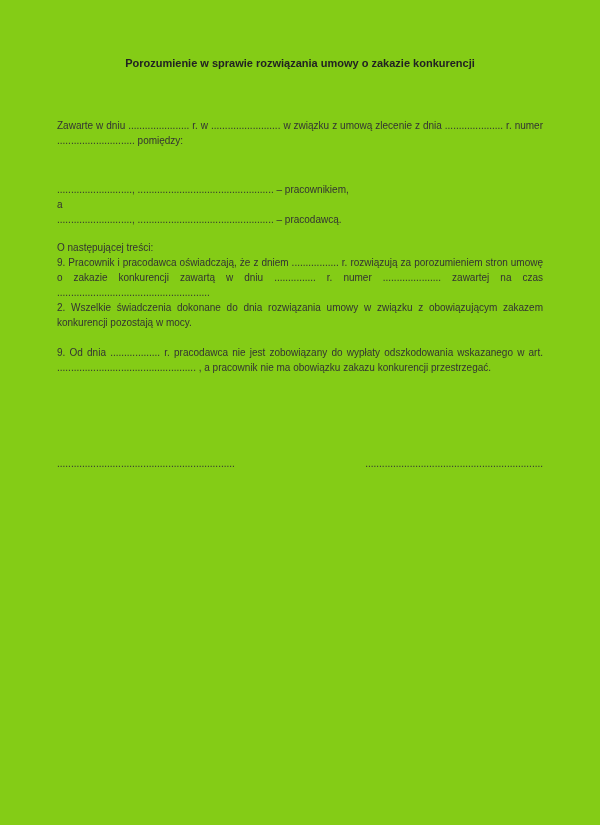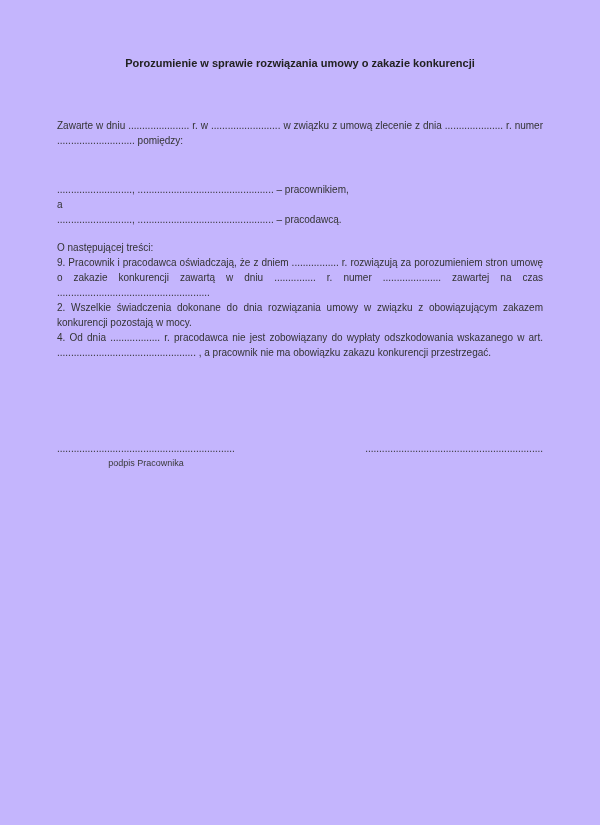--- a/index.html
+++ b/index.html
@@ -4,21 +4,21 @@
 <style>
   html, body {
     margin: 0;
     padding: 0;
     background: #ffffff;
   }
   .page {
     position: relative;
     width: 600px;
     height: 825px;
-    background: #c4b5fd;
+    background: #84cc16;
     box-sizing: border-box;
     padding: 56px 57px 0 57px;
     font-family: "Liberation Sans", sans-serif;
     font-size: 10px;
     line-height: 15px;
     color: #333333;
     overflow: hidden;
   }
   .title {
     font-size: 11px;
@@ -30,21 +30,21 @@
   }
   .para {
     margin: 0;
     text-align: justify;
     word-spacing: normal;
   }
   .intro { margin-bottom: 34px; }
   .parties { margin-bottom: 13px; }
   .parties .line { text-align: left; }
   .content-block { }
-  .clause2 { }
+  .clause2 { margin-bottom: 15px; }
   .clause3 { margin-bottom: 0; }
   .signatures {
     margin-top: 82px;
     display: flex;
     justify-content: space-between;
     align-items: flex-start;
   }
   .sig {
     text-align: center;
   }
@@ -75,25 +75,24 @@
     <div class="line">..........................., ................................................. – pracodawcą.</div>
   </div>
 
   <div class="content-block">
     <div class="line">O następującej treści:</div>
     <p class="para">9. Pracownik i pracodawca oświadczają, że z dniem ................. r. rozwiązują za porozumieniem stron umowę o zakazie konkurencji zawartą w dniu ............... r. numer ..................... zawartej na czas .......................................................</p>
   </div>
 
   <p class="para clause2">2. Wszelkie świadczenia dokonane do dnia rozwiązania umowy w związku z obowiązującym zakazem konkurencji pozostają w mocy.</p>
 
-  <p class="para clause3">4. Od dnia .................. r. pracodawca nie jest zobowiązany do wypłaty odszkodowania wskazanego w art. .................................................. , a pracownik nie ma obowiązku zakazu konkurencji przestrzegać.</p>
+  <p class="para clause3">9. Od dnia .................. r. pracodawca nie jest zobowiązany do wypłaty odszkodowania wskazanego w art. .................................................. , a pracownik nie ma obowiązku zakazu konkurencji przestrzegać.</p>
 
   <div class="signatures">
     <div class="sig">
       <div class="sig-line">................................................................</div>
-      <div class="sig-label">podpis Pracownika</div>
     </div>
     <div class="sig">
       <div class="sig-line">................................................................</div>
     </div>
   </div>
 
 </div>
 
 </body></html>

